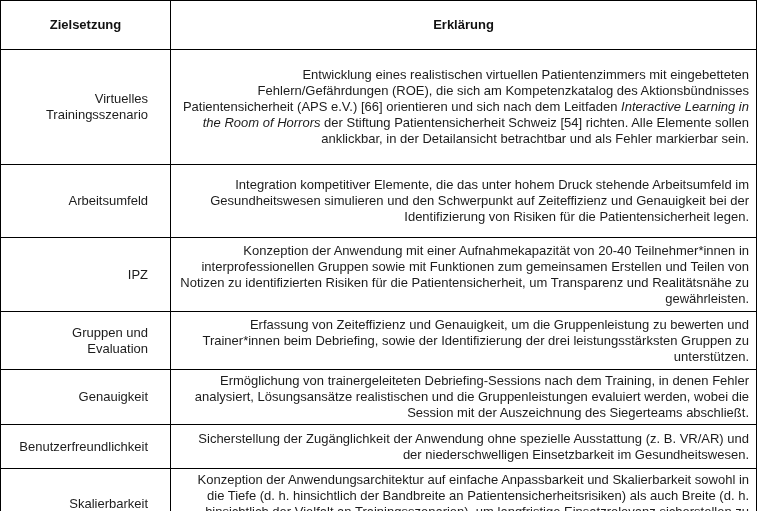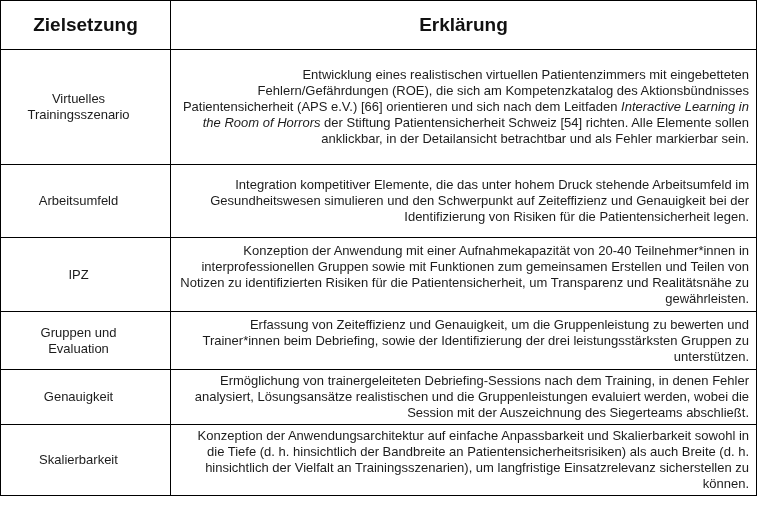--- a/index.html
+++ b/index.html
@@ -24,28 +24,28 @@
     line-height: 16px;
   }
   table.goals-table th,
   table.goals-table td {
     border: 1px solid #000000;
     vertical-align: middle;
     box-sizing: border-box;
     overflow: hidden;
   }
   table.goals-table th {
-    font-size: 19px;
+    font-size: 13px;
     font-weight: bold;
     text-align: center;
     padding: 16px 4px;
     color: #111111;
   }
   td.goal-cell {
-    text-align: center;
+    text-align: right;
     padding: 3px 22px 3px 8px;
     margin-left: 28px;
   }
   td.expl-cell {
     text-align: right;
     padding: 3px 7px 3px 7px;
   }
   td.expl-cell i {
     font-style: italic;
   }
@@ -87,19 +87,23 @@
         <td class="expl-cell"><span>Konzeption der Anwendung mit einer Aufnahmekapazität von 20-40 Teilnehmer*innen in interprofessionellen Gruppen sowie mit Funktionen zum gemeinsamen Erstellen und Teilen von Notizen zu identifizierten Risiken für die Patientensicherheit, um Transparenz und Realitätsnähe zu gewährleisten.</span><i></i><span></span></td>
       </tr>
       <tr class="row-3">
         <td class="goal-cell">Gruppen und Evaluation</td>
         <td class="expl-cell"><span>Erfassung von Zeiteffizienz und Genauigkeit, um die Gruppenleistung zu bewerten und Trainer*innen beim Debriefing, sowie der Identifizierung der drei leistungsstärksten Gruppen zu unterstützen.</span><i></i><span></span></td>
       </tr>
       <tr class="row-4">
         <td class="goal-cell">Genauigkeit</td>
         <td class="expl-cell"><span>Ermöglichung von trainergeleiteten Debriefing-Sessions nach dem Training, in denen Fehler analysiert, Lösungsansätze realistischen und die Gruppenleistungen evaluiert werden, wobei die Session mit der Auszeichnung des Siegerteams abschließt.</span><i></i><span></span></td>
       </tr>
+      <tr class="row-5">
+        <td class="goal-cell">Benutzerfreundlichkeit</td>
+        <td class="expl-cell"><span>Sicherstellung der Zugänglichkeit der Anwendung ohne spezielle Ausstattung (z. B. VR/AR) und der niederschwelligen Einsetzbarkeit im Gesundheitswesen.</span><i></i><span></span></td>
+      </tr>
       <tr class="row-6">
         <td class="goal-cell">Skalierbarkeit</td>
         <td class="expl-cell"><span>Konzeption der Anwendungsarchitektur auf einfache Anpassbarkeit und Skalierbarkeit sowohl in die Tiefe (d. h. hinsichtlich der Bandbreite an Patientensicherheitsrisiken) als auch Breite (d. h. hinsichtlich der Vielfalt an Trainingsszenarien), um langfristige Einsatzrelevanz sicherstellen zu können.</span><i></i><span></span></td>
       </tr>
     </tbody>
   </table>
 </div>
 
 </body></html>

